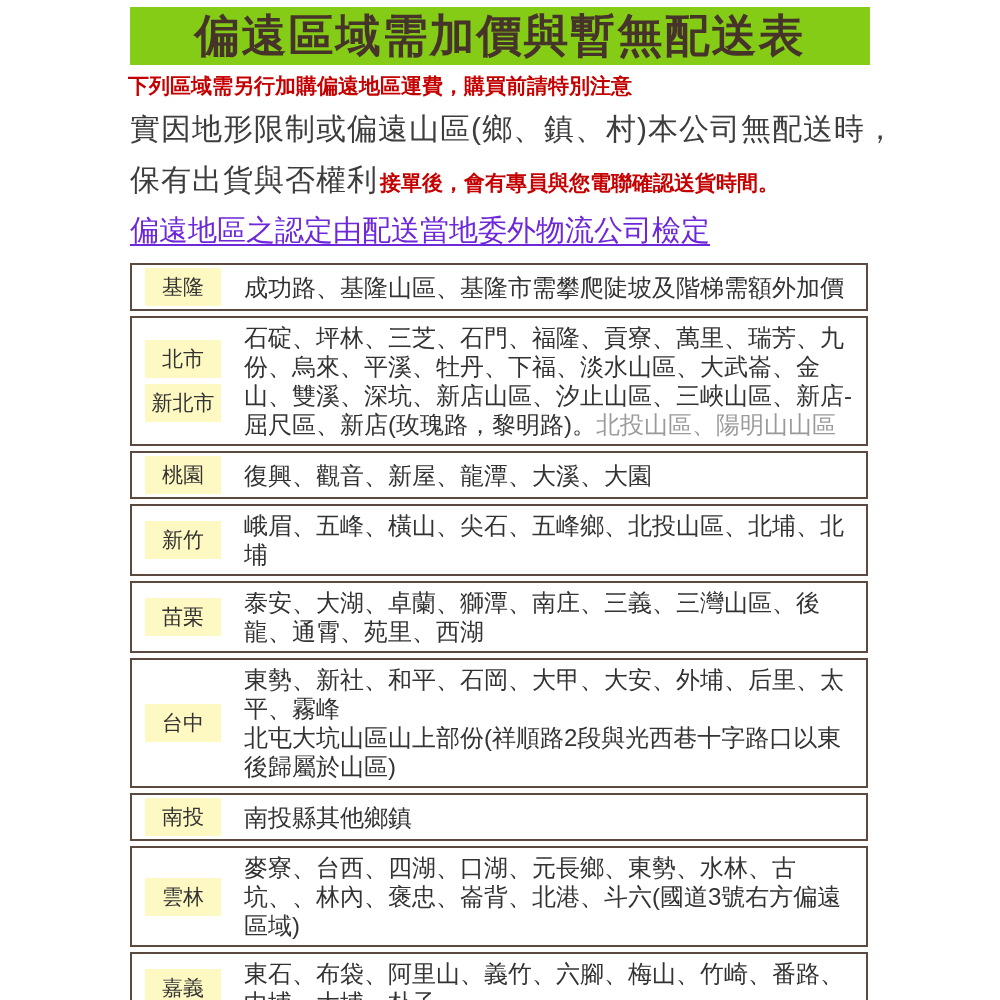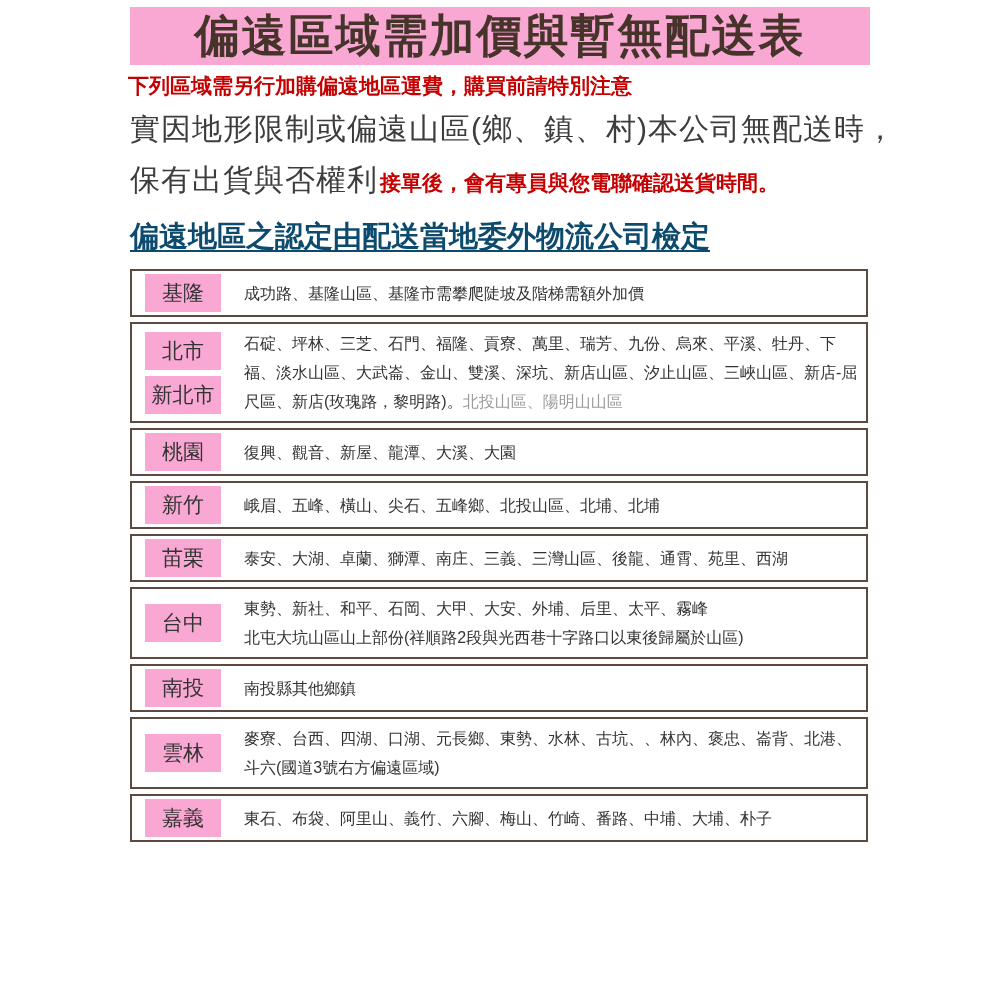--- a/index.html
+++ b/index.html
@@ -5,21 +5,21 @@
   html,body{margin:0;padding:0;background:#ffffff;}
   body{
     width:1000px;height:1000px;overflow:hidden;
     font-family:"Liberation Sans","DejaVu Sans",sans-serif;
     color:#3a3a3a;
   }
   .page{position:relative;width:1000px;height:1000px;}
 
   .title-band{
     margin:7px 0 0 130px;width:740px;height:58px;
-    background:#f9a8d4;
+    background:#84cc16;
     display:flex;align-items:center;justify-content:center;
   }
   .title-band span{
     font-size:45px;font-weight:bold;color:#46332a;letter-spacing:2px;
     white-space:nowrap;
   }
 
   .red-top{
     margin:7px 0 0 128px;
     font-family:Liberation Mono, monospace;
@@ -32,49 +32,49 @@
   .black-line2{
     margin:10px 0 0 130px;
     display:flex;align-items:baseline;gap:2px;
   }
   .black-line2 .black-part{font-size:30px;color:#3d3d3d;letter-spacing:1px;}
   .black-line2 .red-part{
     font-family:Liberation Sans, sans-serif;
     font-weight:bold;font-size:21px;color:#c40000;
   }
   .blue-line{
-    margin:16px 0 12px 130px;
-    font-size:29px;color:#0c4a6e;font-weight:bold;
+    margin:10px 0 12px 130px;
+    font-size:29px;color:#6d28d9;font-weight:normal;
     text-decoration:underline;text-underline-offset:4px;
   }
 
   .region-table{margin-left:130px;width:738px;}
   .t-row{
     box-sizing:border-box;
     border:2px solid #5c4a40;
     background:#ffffff;
     margin-bottom:5px;
     display:flex;align-items:center;
     min-height:41px;
     padding:3px 0;
   }
   .label-cell{
     flex:none;width:100px;padding-left:13px;
     display:flex;flex-direction:column;gap:6px;justify-content:center;
     box-sizing:border-box;
   }
   .label-box{
-    background:#f9a8d4;color:#333333;
+    background:#fef9c3;color:#333333;
     font-size:21px;text-align:center;
     padding:5px 1px;width:76px;box-sizing:border-box;
     white-space:nowrap;
   }
   .areas-cell{
     flex:1;padding:2px 6px 2px 12px;
-    font-size:16px;line-height:29px;color:#333333;
+    font-size:24px;line-height:29px;color:#333333;
     white-space:pre-line;
   }
   .areas-cell .gray-part{color:#9b9b9b;}
 </style>
 </head>
 <body>
 
 <div class="page">
 
   <div class="title-band">

